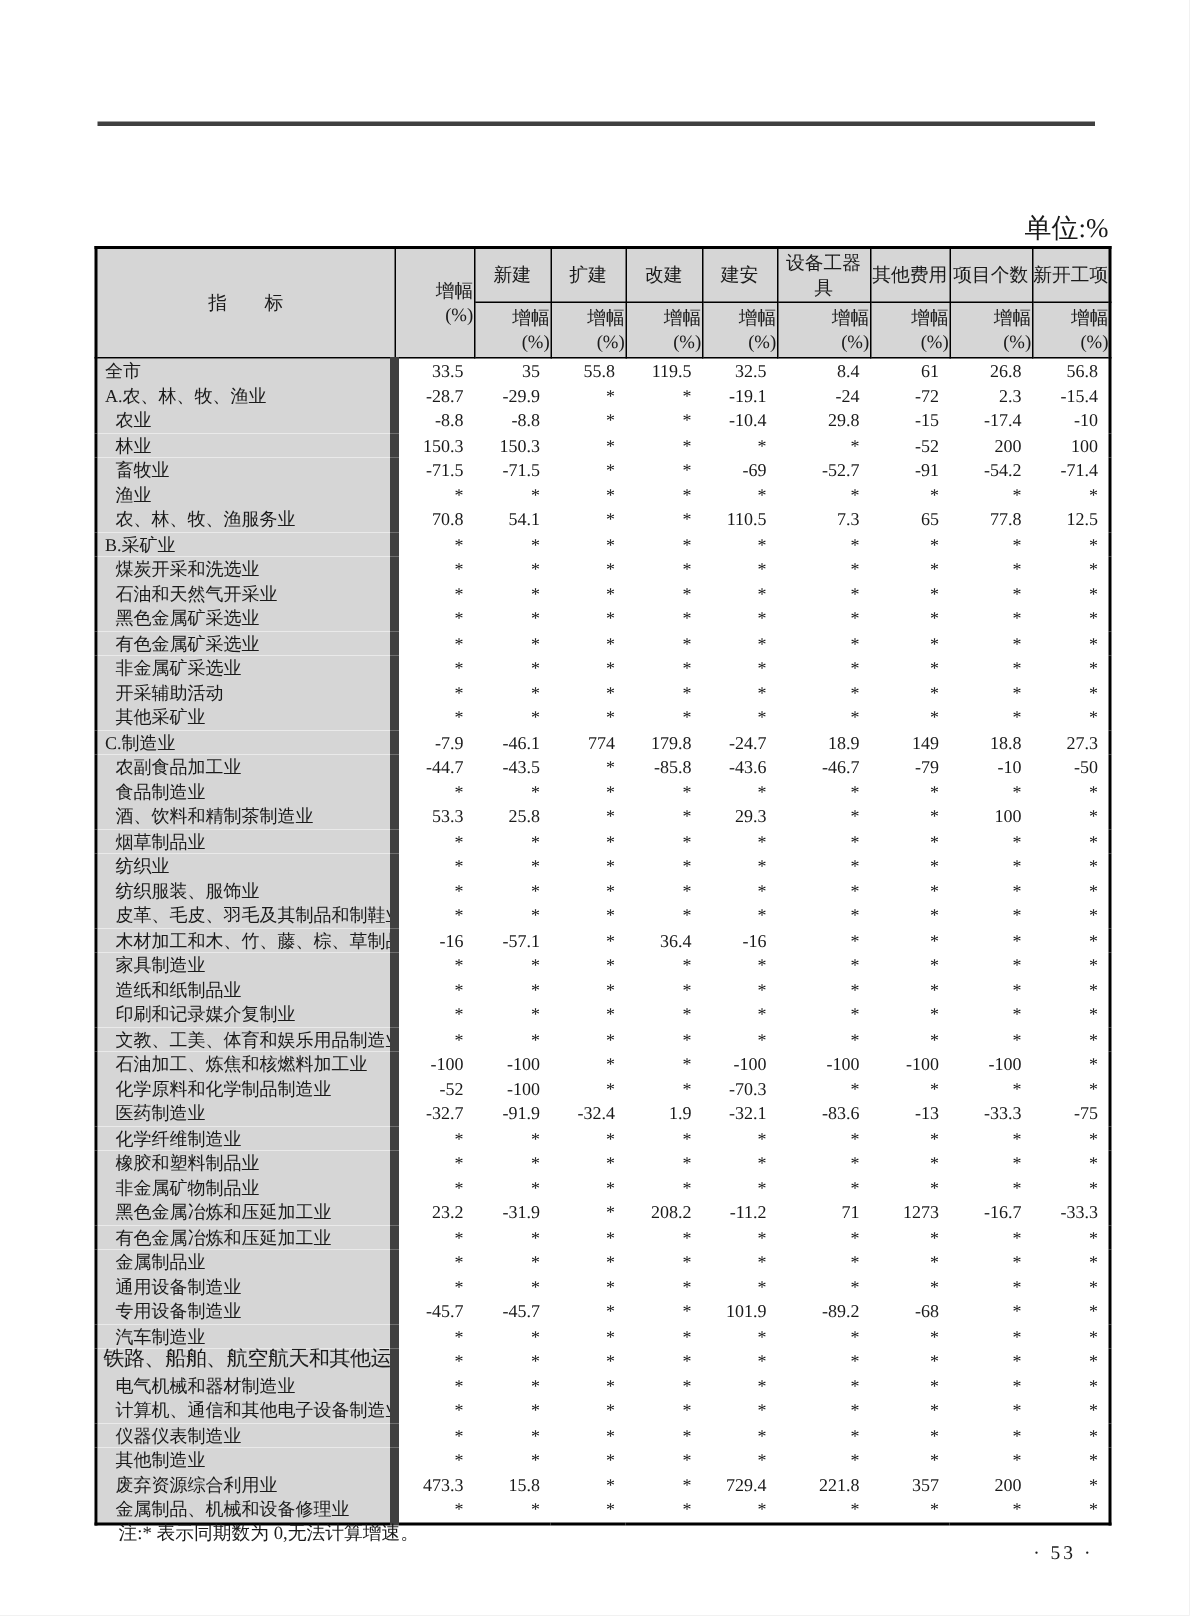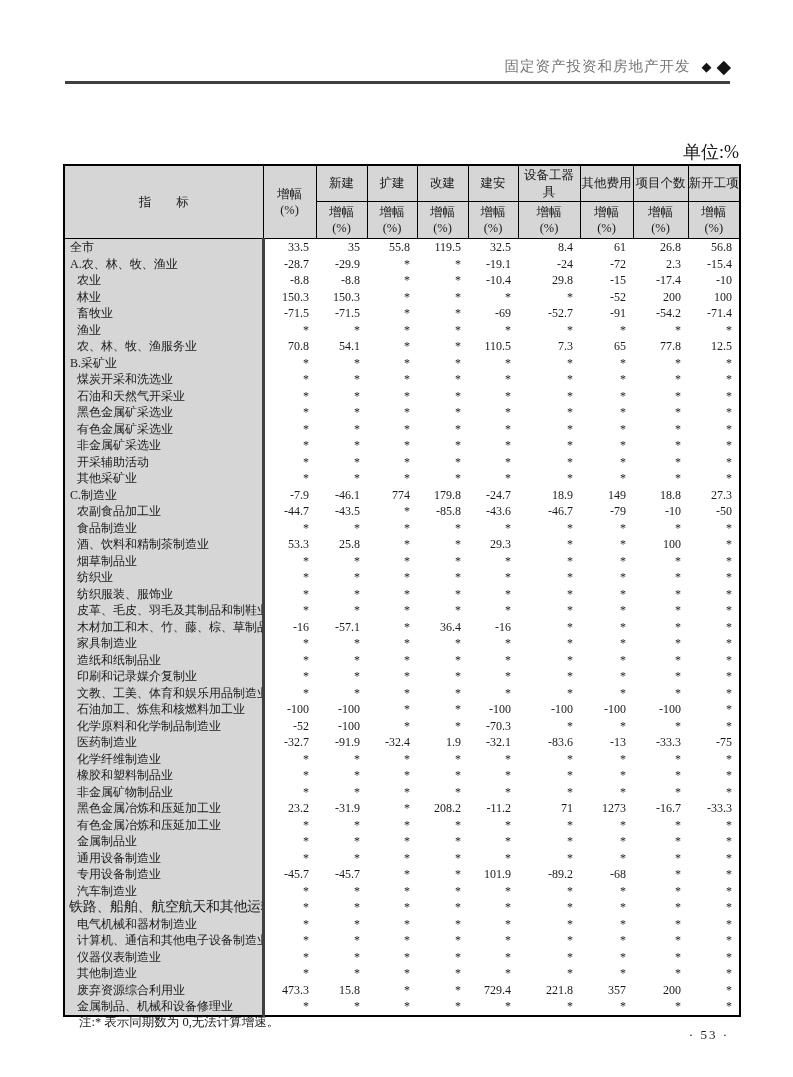--- a/index.html
+++ b/index.html
@@ -18,44 +18,39 @@
   .title { position:absolute; top:93px; left:70px; margin:0; font-size:23px; font-weight:bold; letter-spacing:1px; }
   .unit { position:absolute; top:140px; right:54px; font-size:18px; }
   .table-wrap { position:absolute; top:164px; left:63px; }
   table { border-collapse:collapse; table-layout:fixed; width:676px; border:2px solid #000; }
   thead th {
     background:var(--gray,#d6d6d6); border:1px solid #000;
     font-weight:normal; font-size:12.5px; text-align:center; padding:0;
   }
   thead tr.h1 th { height:35px; }
   thead tr.h2 th { height:36px; }
-  thead th div { line-height:16px; }
+  thead th div { line-height:16px;text-align:right; }
   tbody td {
     font-size:12px; line-height:16.5px; height:16.5px; padding:0 7px 0 0;
     text-align:right; white-space:nowrap; overflow:hidden;
   }
   tbody td.label {
     background:var(--gray,#d6d6d6); text-align:left; padding:0 2px 0 5px;
-    border-right:3px solid #404040;
+    border-right:6px solid #404040;
   }
   tbody tr.indent td.label { padding-left:12px; }
   tbody tr.small-row td.label { font-size:14px; padding-left:4px; letter-spacing:-0.3px; }
   .note { position:absolute; top:1014px; left:79px; font-size:12.5px; }
   .pageno { position:absolute; top:1027px; right:64px; font-size:13px; letter-spacing:2px; }
 </style>
 </head>
 <body>
 
 <div class="page" style="--gray: #d6d6d6; --rule: #404040; --muted: #757575; --ink: #1a1a1a;">
 
-  <div class="doc-header">
-    <span class="doc-header-text">固定资产投资和房地产开发</span>
-    <span class="diamond small">◆</span>
-    <span class="diamond large">◆</span>
-  </div>
 
   <div class="rule"></div>
 
 
   <div class="unit">单位:%</div>
 
   <div class="table-wrap">
     <table>
       <colgroup>
           <col style="width: 199px;">

